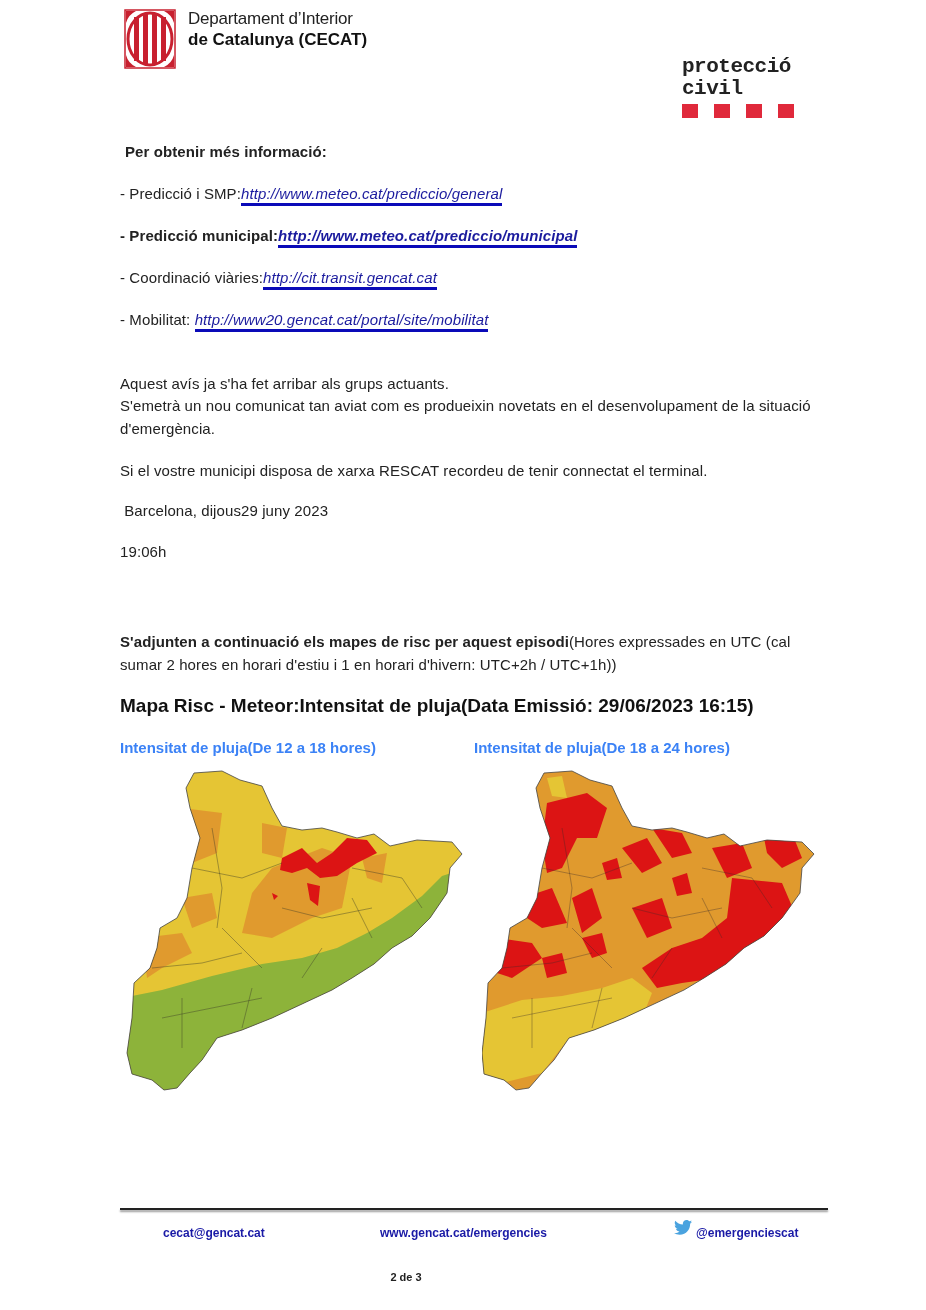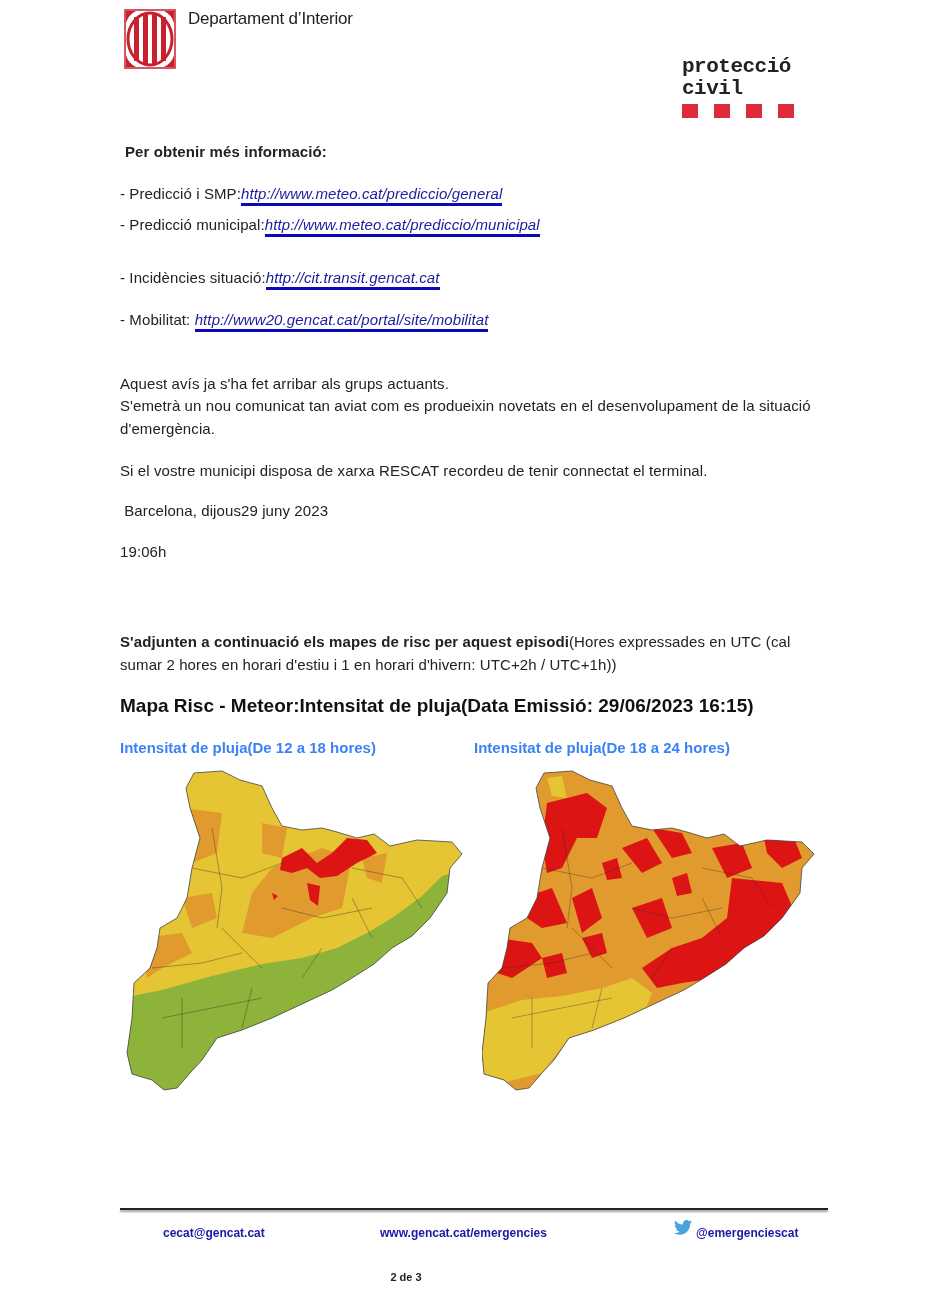--- a/index.html
+++ b/index.html
@@ -37,41 +37,42 @@
     <path d="M2 2 L12 2 Q4 6 2 14 Z M50 2 L40 2 Q48 6 50 14 Z M2 58 L12 58 Q4 54 2 46 Z M50 58 L40 58 Q48 54 50 46 Z" fill="#c8202f"></path>
     <ellipse cx="26" cy="30" rx="22" ry="26" fill="#fff" stroke="#c8202f" stroke-width="3"></ellipse>
     <rect x="10" y="8" width="5" height="44" fill="#c8202f"></rect>
     <rect x="19" y="5" width="5" height="50" fill="#c8202f"></rect>
     <rect x="28" y="5" width="5" height="50" fill="#c8202f"></rect>
     <rect x="37" y="8" width="5" height="44" fill="#c8202f"></rect>
   </svg>
 </div>
 <div class="abs hdr-text">
   <div class="l2">Departament d’Interior</div>
+  <div class="l4">de Catalunya (CECAT)</div>
 </div>
 <div class="abs pc-logo">
   <span class="pc-title">protecció civil</span>
   <div class="pc-squares">
     <span class="pc-sq"></span>
     <span class="pc-sq"></span>
     <span class="pc-sq"></span>
     <span class="pc-sq"></span>
   </div>
 </div>
 
 <div class="abs txt bold" style="left:125px; top:143px;">Per obtenir més informació:</div>
 
 <div class="abs txt" style="top:185px;">
   <span>- Predicció i SMP:</span><a class="lnk">http://www.meteo.cat/prediccio/general</a>
 </div>
-<div class="abs txt" style="top:216px;">
+<div class="abs txt" style="top:227px;font-weight:bold;">
   <span>- Predicció municipal:</span><a class="lnk">http://www.meteo.cat/prediccio/municipal</a>
 </div>
 <div class="abs txt" style="top:269px;">
-  <span>- Incidències situació:</span><a class="lnk">http://cit.transit.gencat.cat</a>
+  <span>- Coordinació viàries:</span><a class="lnk">http://cit.transit.gencat.cat</a>
 </div>
 <div class="abs txt" style="top:311px;">
   <span style="white-space:pre">- Mobilitat: </span><a class="lnk">http://www20.gencat.cat/portal/site/mobilitat</a>
 </div>
 
 <div class="abs txt para" style="top:372px;">Aquest avís ja s'ha fet arribar als grups actuants.</div>
 <div class="abs txt para" style="top:394px;">S'emetrà un nou comunicat tan aviat com es produeixin novetats en el desenvolupament de la situació d'emergència.</div>
 <div class="abs txt para" style="top:459px;">Si el vostre municipi disposa de xarxa RESCAT recordeu de tenir connectat el terminal.</div>
 <div class="abs txt" style="top:502px; white-space:pre;"> Barcelona, dijous29 juny 2023</div>
 <div class="abs txt" style="top:543px;">19:06h</div>

